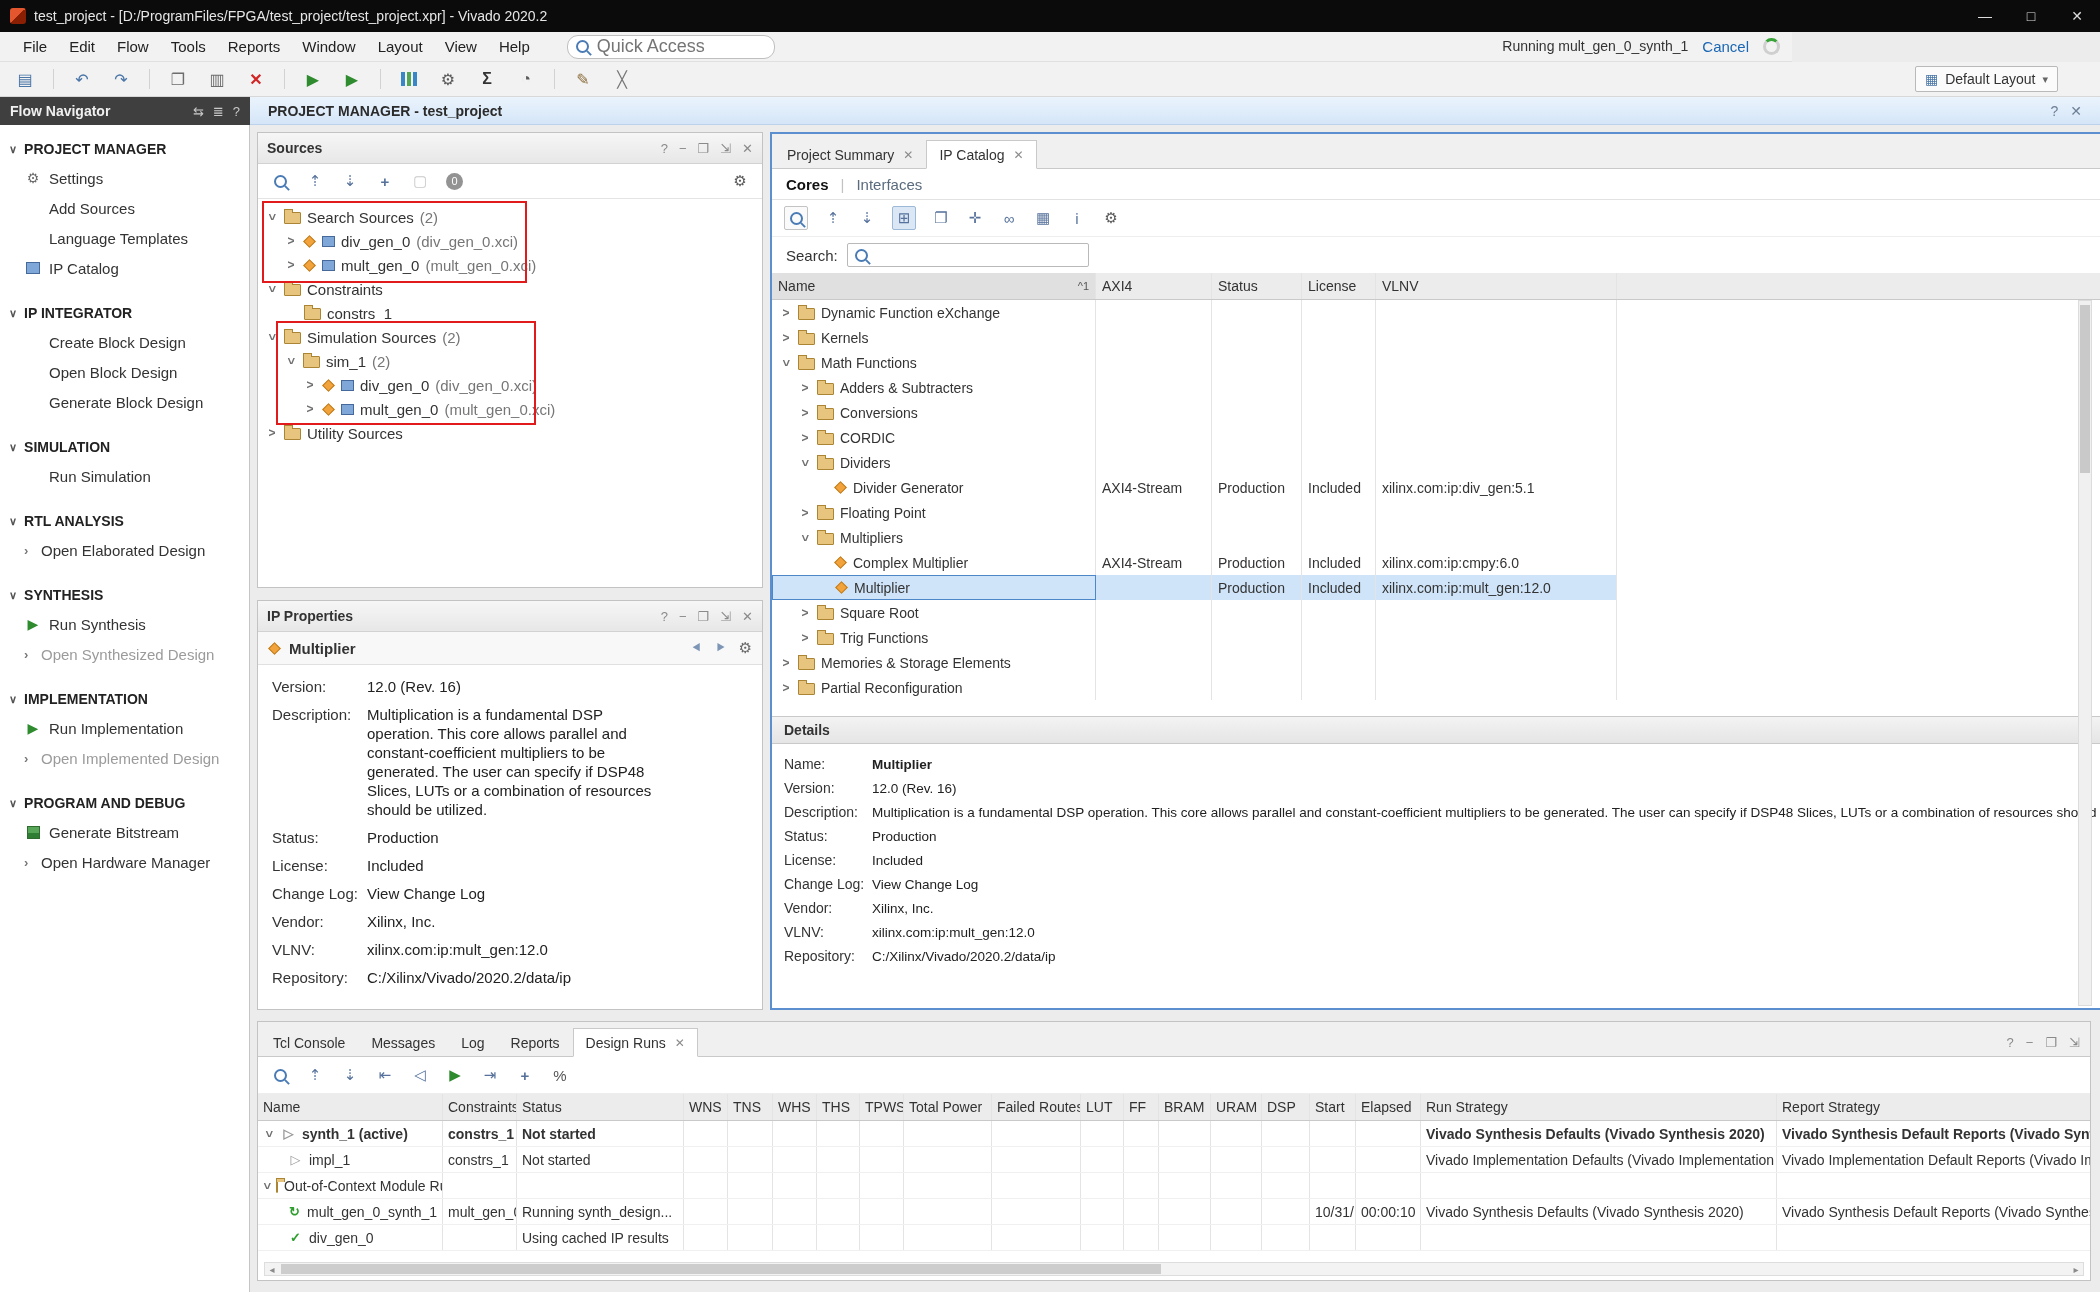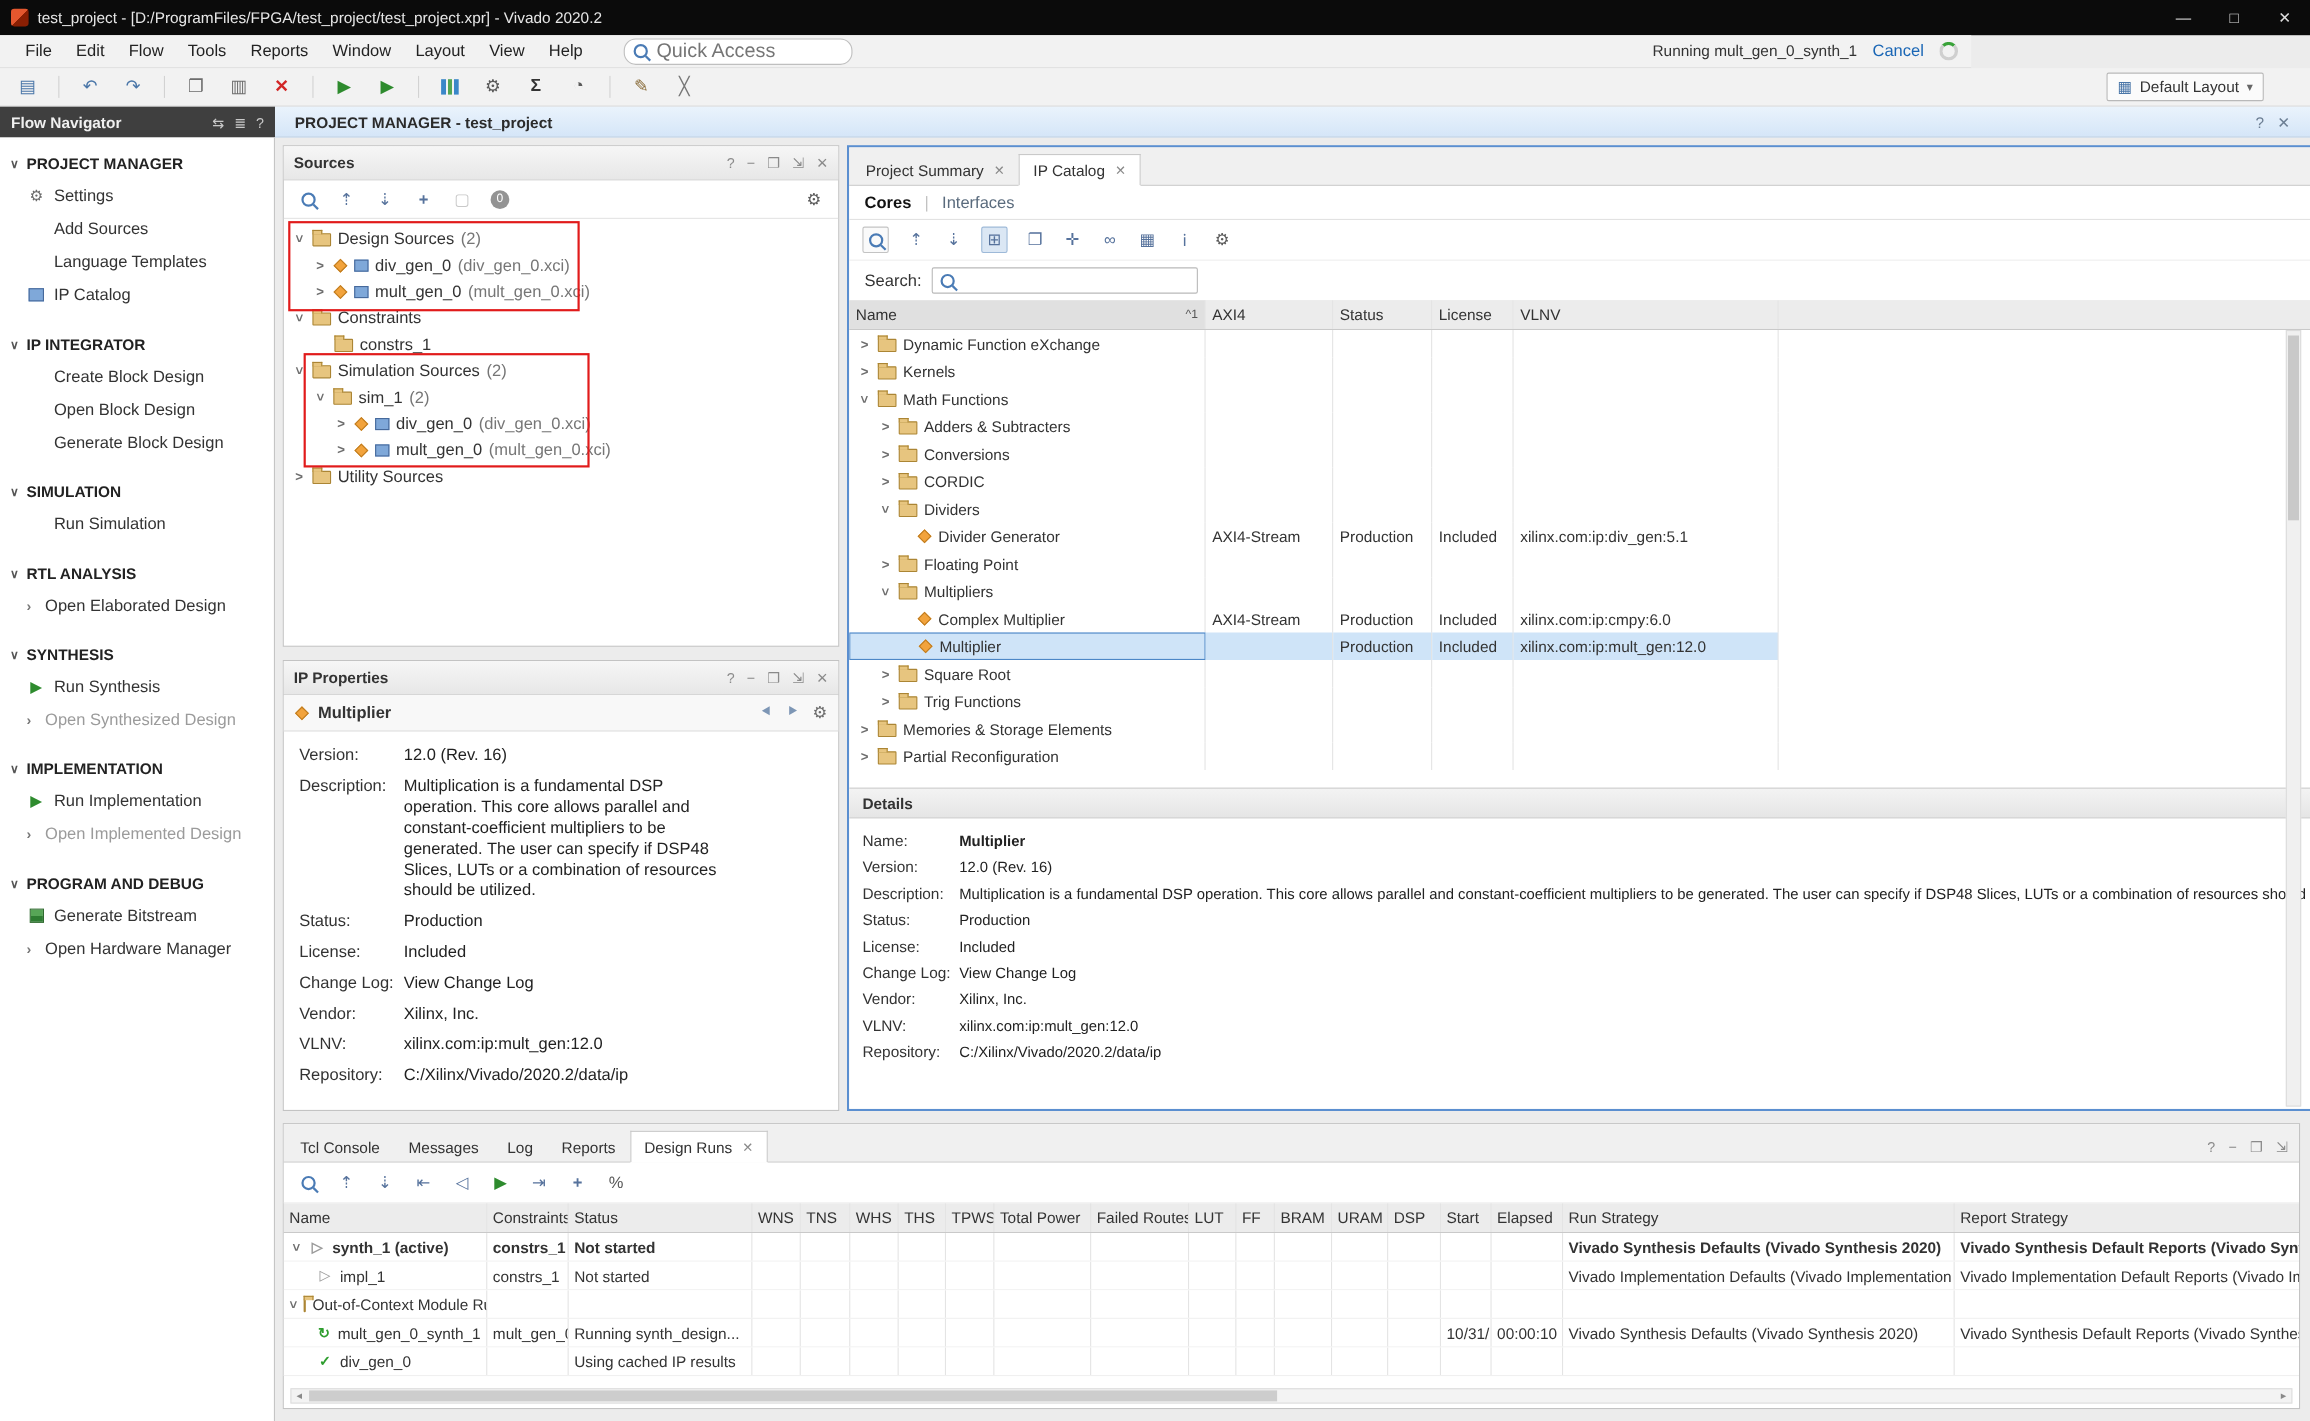--- a/index.html
+++ b/index.html
@@ -379,21 +379,21 @@
     <span class="pti">⇣</span>
     <span class="pti" style="font-weight:bold">+</span>
     <span class="pti dis">▢</span>
     <span class="badge0">0</span>
     <span class="pti right" style="color:#5a5a5a">⚙</span>
   </div>
   <div class="tree">
     <div class="trow">
       <span class="chev e"></span>
       <span class="ic-folder"></span>
-      <span>Design Sources</span>
+      <span>Search Sources</span>
       <span class="dim">(2)</span>
     </div>
     <div class="trow ind1">
       <span class="chev"></span>
       <span class="ic-ip"></span>
       <span class="ic-chip"></span>
       <span>div_gen_0</span>
       <span class="dim">(div_gen_0.xci)</span>
     </div>
     <div class="trow ind1">

